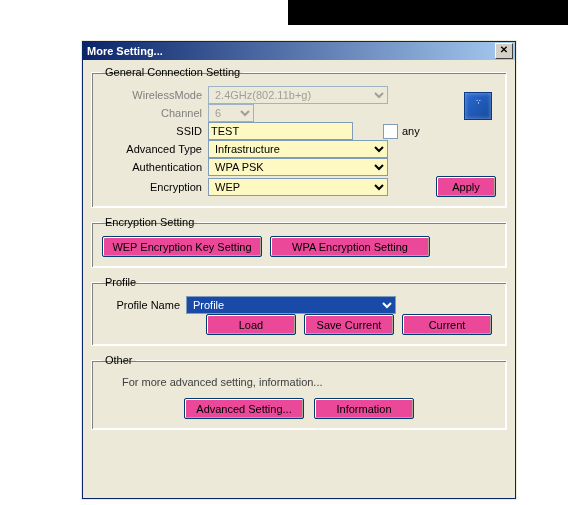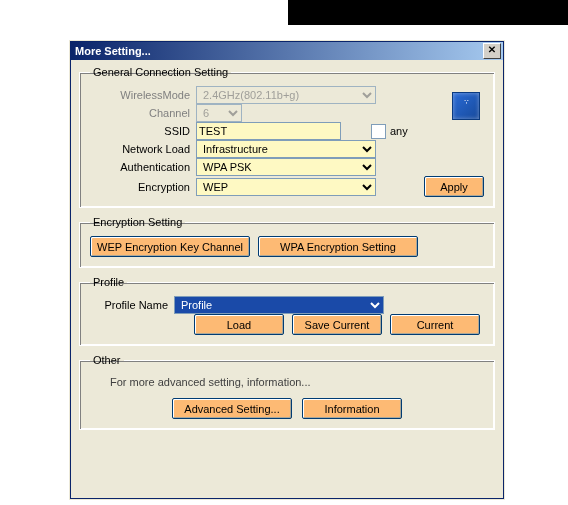--- a/index.html
+++ b/index.html
@@ -13,21 +13,21 @@
     color: #000;
   }
   .blackbar {
     position: absolute;
     top: 0; right: 0;
     width: 280px; height: 25px;
     background: #000;
   }
   .window {
     position: absolute;
-    left: 70px;
+    left: 82px;
     top: 41px;
     width: 432px;
     height: 456px;
     border: 1px solid #0a246a;
     background: #ece9d8;
     box-shadow: 0 0 0 1px #ece9d8;
   }
   .titlebar {
     background: linear-gradient(to right, #0a246a, #a6caf0);
     color: #fff;
@@ -92,21 +92,21 @@
   select:disabled, input:disabled {
     background: #ece9d8;
     color: #808080;
   }
   .w-wide { width: 180px; }
   .w-ssid { width: 145px; }
   .w-chan { width: 46px; }
   button {
     font-family: Tahoma, sans-serif;
     font-size: 11px;
-    background: #fdba74;
+    background: #ec4899;
     border: 1px solid #003c74;
     border-radius: 2px;
     height: 21px;
     padding: 0 4px;
     box-shadow: inset 1px 1px 0 #fff, inset -1px -1px 0 #aca899;
   }
   .chk {
     width: 13px; height: 13px;
     border: 1px solid #7f9db9;
     background: #fff;
@@ -173,21 +173,21 @@
 
       <div class="row">
         <div class="lbl">SSID</div>
         <input type="text" class="w-ssid" value="TEST" style="">
         <span style="width:30px"></span>
         <span class="chk"></span>
         <span>any</span>
       </div>
 
       <div class="row">
-        <div class="lbl">Network Load</div>
+        <div class="lbl">Advanced Type</div>
         <select class="w-wide">
           <option>Infrastructure</option>
         </select>
       </div>
 
       <div class="row">
         <div class="lbl">Authentication</div>
         <select class="w-wide">
           <option>WPA PSK</option>
         </select>
@@ -198,21 +198,21 @@
         <select class="w-wide">
           <option>WEP</option>
         </select>
         <button>Apply</button>
       </div>
     </fieldset>
 
     <fieldset>
       <legend>Encryption Setting</legend>
       <div class="btnrow">
-        <button class="btn-enc">WEP Encryption Key Channel</button>
+        <button class="btn-enc">WEP Encryption Key Setting</button>
         <button class="btn-enc">WPA Encryption Setting</button>
       </div>
     </fieldset>
 
     <fieldset>
       <legend>Profile</legend>
       <div class="row">
         <div class="lbl" style="width:78px">Profile Name</div>
         <select class="w-wide profile-sel" style="width:210px">
           <option selected="" style="background:#1a4aa8;color:#fff">Profile</option>

